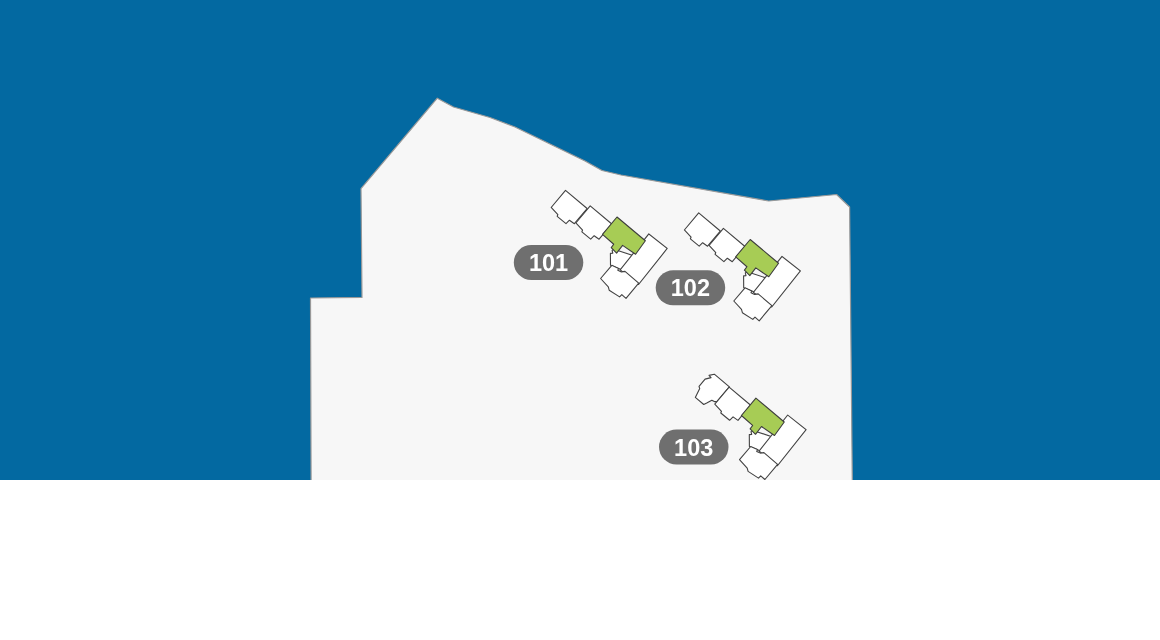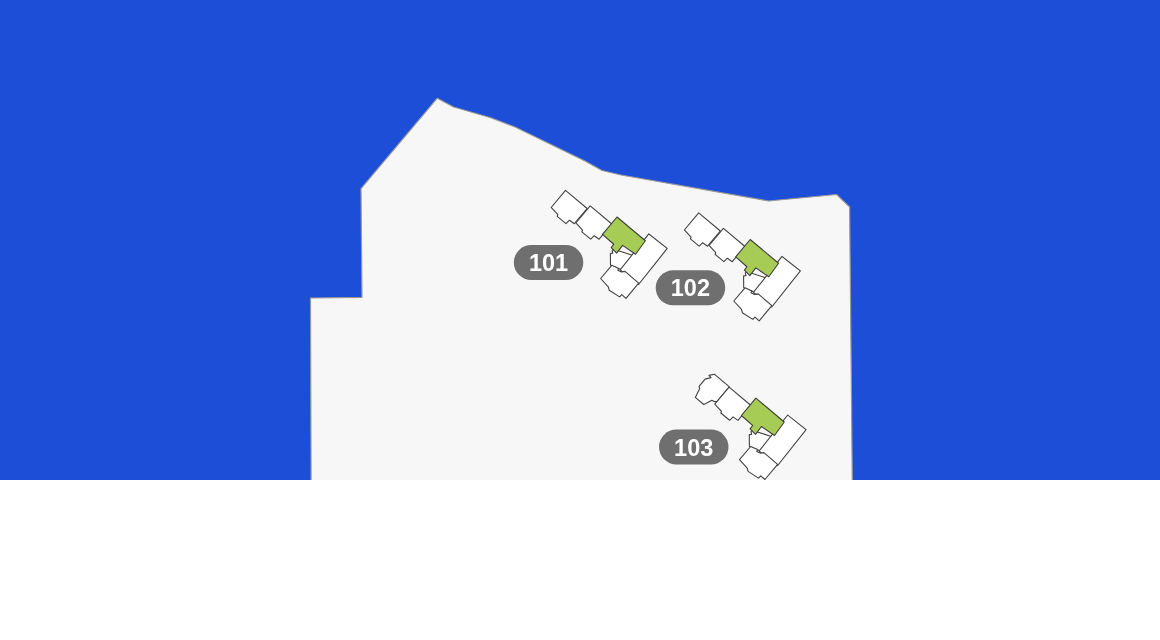--- a/index.html
+++ b/index.html
@@ -1,16 +1,16 @@
 <!DOCTYPE html>
 <html><head>
 <meta charset="utf-8">
 <style>
   html,body{margin:0;padding:0;background:#ffffff;}
-  .wrap{width:1160px;height:480px;position:relative;overflow:hidden;background:#1d4ed8;}
+  .wrap{width:1160px;height:480px;position:relative;overflow:hidden;background:#0369a1;}
   text{font-family:"Liberation Sans", sans-serif;font-weight:bold;fill:#ffffff;}
 </style>
 </head>
 <body>
 <div class="wrap">
 <svg width="1160" height="640" viewBox="0 0 1160 640">
   <defs>
 
     <path id="house" d="M 0,0 L 28.2,0 L 28.2,19.8 L 22.2,20.3 L 21.7,25.1 L 10.3,25.2 L 9.7,23.4 L 0,22.3 Z"></path>
 

